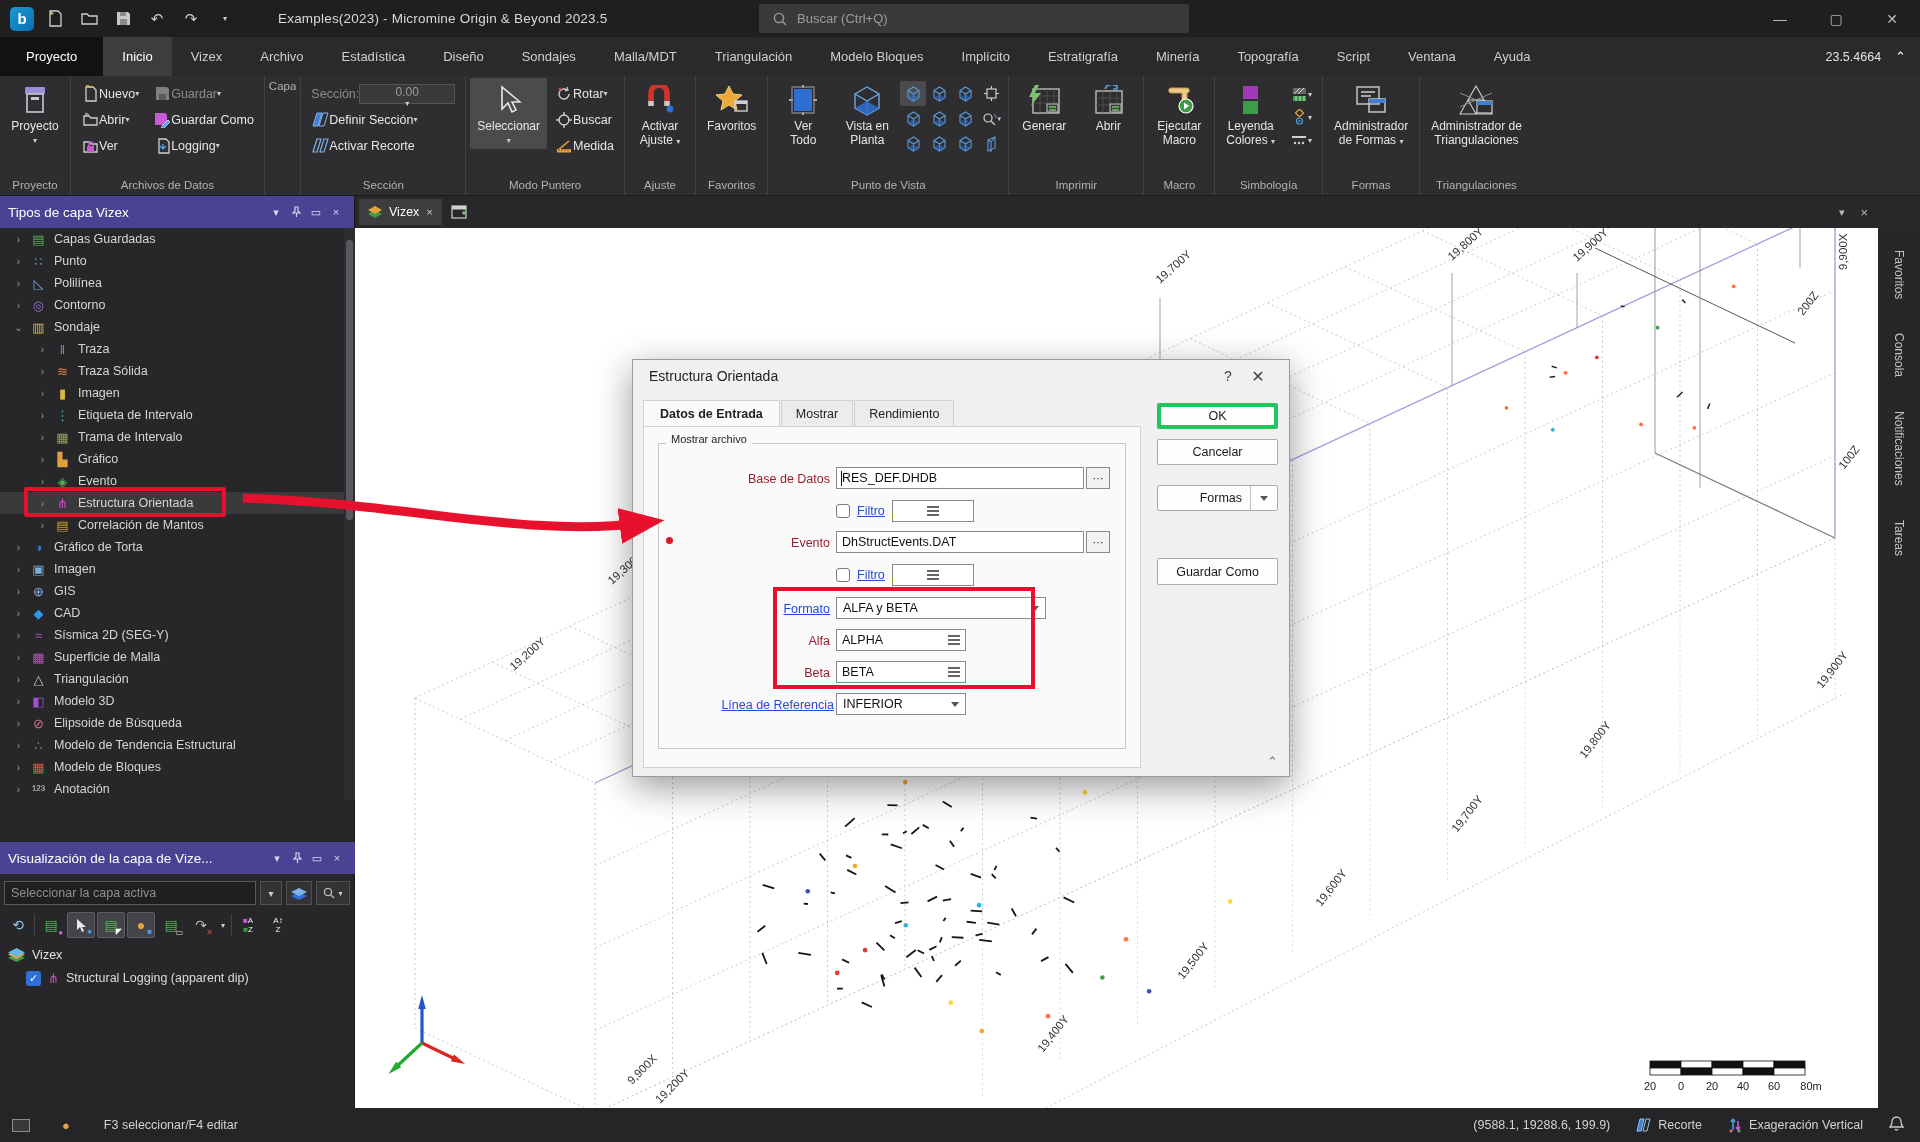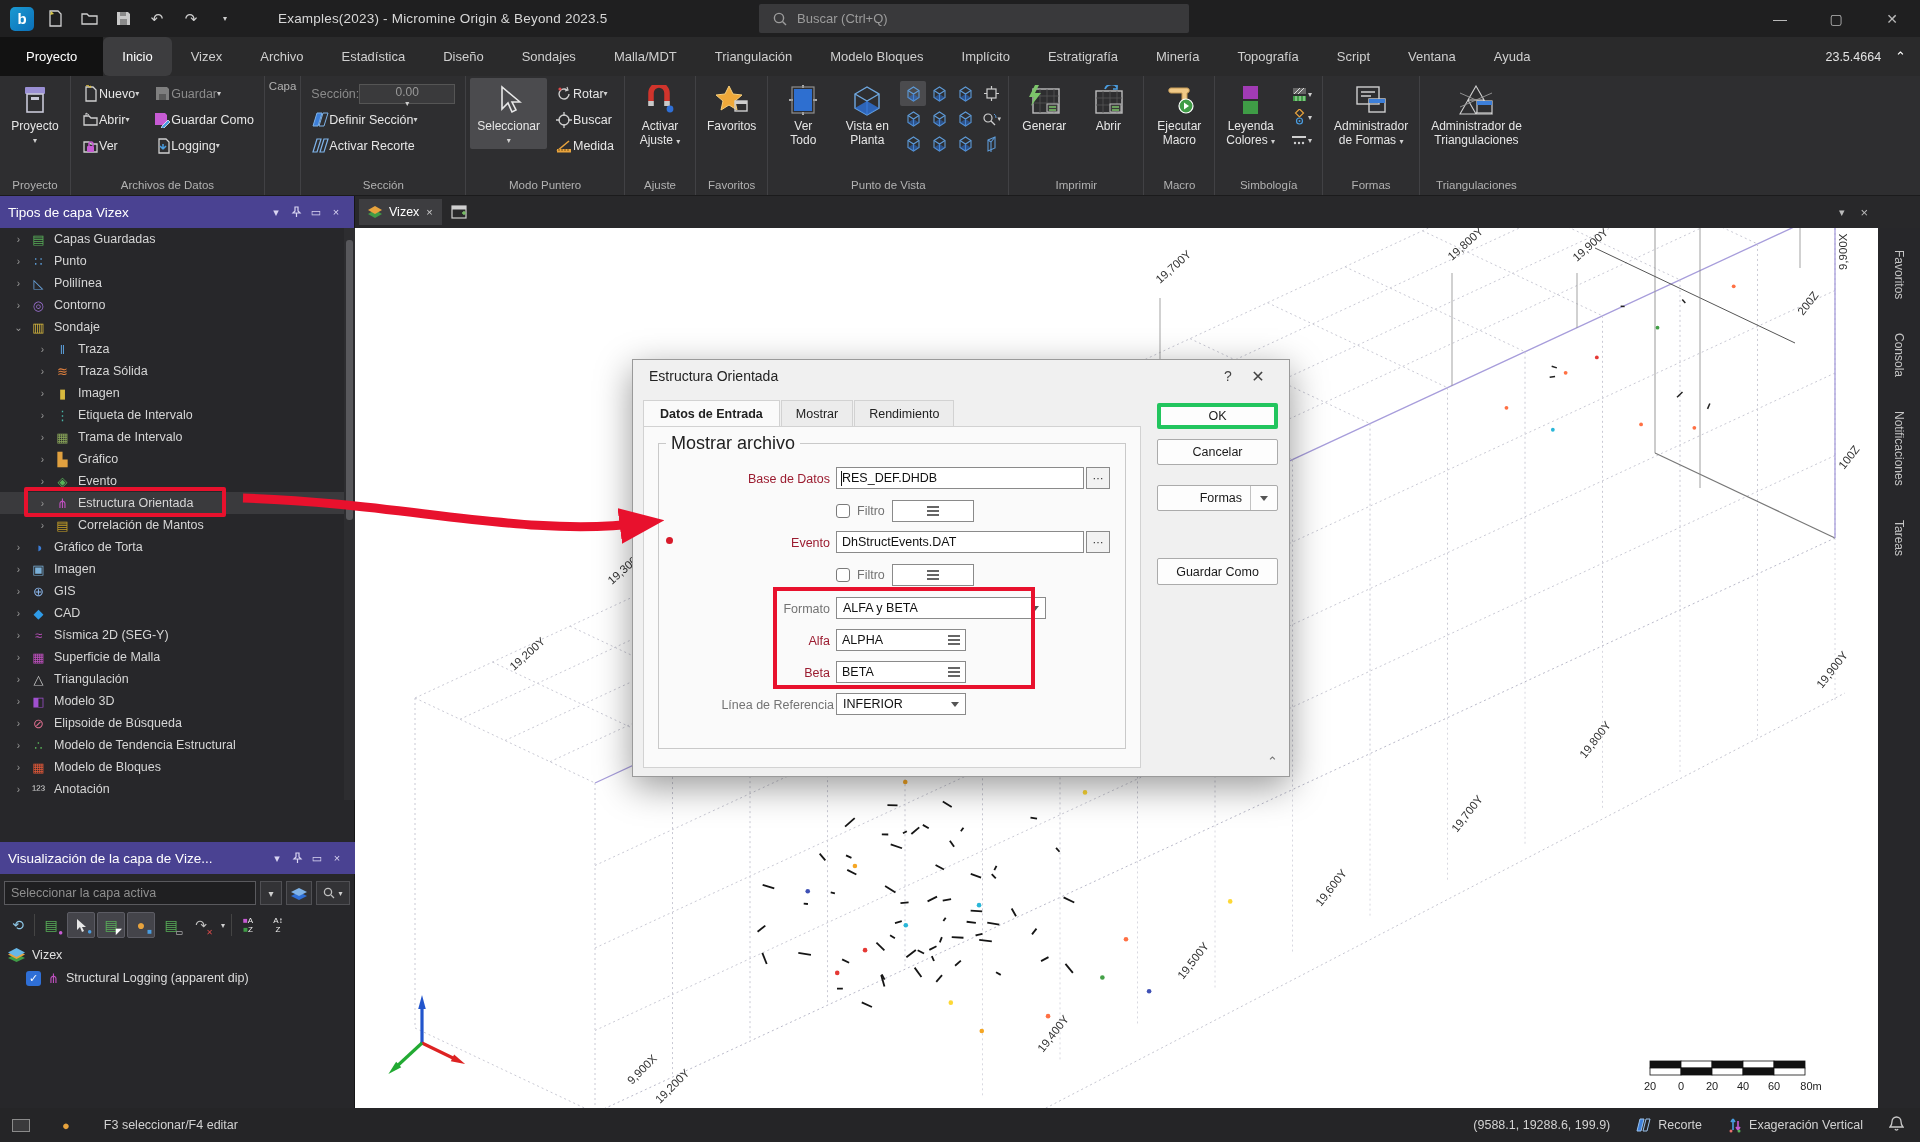--- a/index.html
+++ b/index.html
@@ -12,21 +12,21 @@
   #app-logo{width:24px;height:24px;border-radius:5px;background:linear-gradient(135deg,#1b9ad2,#0b6fb8);display:flex;align-items:center;justify-content:center;color:#fff;font-weight:bold;font-size:15px;margin-left:10px;}
   #tb-title{color:#d8d8d8;font-size:13.5px;margin-left:40px;letter-spacing:.2px;}
   #searchbox{position:absolute;left:759px;top:4px;width:430px;height:29px;background:#39393b;border-radius:2px;display:flex;align-items:center;color:#9c9c9c;font-size:13px;}
   #searchbox svg{margin:0 10px 0 14px;}
   .win-btns{position:absolute;right:0;top:0;height:37px;display:flex;}
   .win-btn{width:56px;height:37px;display:flex;align-items:center;justify-content:center;color:#b9b9b9;font-size:14px;}
   
   #menubar{left:0;top:37px;width:1920px;height:39px;background:#2a2a2b;display:flex;align-items:stretch;font-size:13px;}
   .menu-tab{padding:0 19px;display:flex;align-items:center;color:#cfcfcf;cursor:default;}
   .menu-tab.backstage{background:#121212;color:#fff;padding:0 26px;}
-  .menu-tab.active{background:#3d3d3f;color:#fff;border-radius:6px;}
+  .menu-tab.active{background:#3d3d3f;color:#fff;}
   #menu-right{margin-left:auto;display:flex;align-items:center;color:#e2e2e2;padding-right:14px;gap:14px;}
   
   #ribbon{left:0;top:76px;width:1920px;height:120px;background:#2e2e30;border-bottom:1px solid #1b1b1c;display:flex;}
   .rgroup{display:flex;flex-direction:column;border-right:1px solid #414144;padding:2px 4px 0 4px;}
   .rgroup-body{flex:1;display:flex;align-items:flex-start;gap:2px;}
   .rgroup-label{height:18px;text-align:center;font-size:11.5px;color:#b2b2b2;line-height:16px;white-space:nowrap;}
   .bigbtn{display:flex;flex-direction:column;align-items:center;justify-content:flex-start;padding:5px 7px 2px 7px;min-width:62px;color:#e6e6e6;font-size:12px;line-height:13.5px;text-align:center;border-radius:2px;}
   .bigbtn.pressed{background:#4b4b4e;}
   .bigbtn .bic{height:34px;display:flex;align-items:center;justify-content:center;margin-bottom:3px;}
   .smallcol{display:flex;flex-direction:column;justify-content:flex-start;gap:1px;padding-top:3px;}
@@ -80,25 +80,25 @@
   
   #dialog{left:632px;top:359px;width:658px;height:418px;background:#f0f0f0;border:1px solid #9a9a9a;box-shadow:0 10px 34px rgba(0,0,0,.4);color:#111;z-index:50;}
   #dlg-title{height:32px;display:flex;align-items:center;padding:0 16px;font-size:14px;color:#222;}
   #dlg-title .sp{flex:1;}
   .dlg-tbtn{width:30px;text-align:center;color:#444;font-size:14px;}
   #dlg-tabs{position:absolute;left:10px;top:40px;display:flex;font-size:12.5px;}
   .dtab{padding:6px 14px;background:#ececec;border:1px solid #d2d2d2;border-bottom:none;color:#222;margin-right:1px;}
   .dtab.active{background:#fafafa;font-weight:bold;padding:6px 16px;}
   #dlg-panel{position:absolute;left:10px;top:66px;width:498px;height:342px;background:#fafafa;border:1px solid #d2d2d2;}
   #dlg-group{position:absolute;left:14px;top:16px;width:468px;height:306px;border:1px solid #c9c9c9;}
-  #dlg-group-label{position:absolute;left:22px;top:6px;background:#fafafa;padding:0 5px;font-size:18px;color:#222;}
+  #dlg-group-label{position:absolute;left:22px;top:6px;background:#fafafa;padding:0 5px;font-size:11px;color:#222;}
   .frow{position:absolute;display:flex;align-items:center;font-size:12.5px;}
   .flabel{position:absolute;text-align:right;font-size:12.5px;}
   .req{color:#9b1c30;}
-  .opt{color:#737373;}
+  .opt{color:#1d4ed8;text-decoration:underline;}
   .dinput{background:#fff;border:1px solid #8a8a8a;height:22px;display:flex;align-items:center;padding:0 5px;font-size:12.5px;color:#111;position:relative;}
   .browse{width:24px;height:22px;border:1px solid #8a8a8a;background:#f2f2f2;display:flex;align-items:center;justify-content:center;font-size:11px;color:#333;margin-left:2px;}
   .dchk{width:14px;height:14px;border:1px solid #7a7a7a;border-radius:3px;background:#fff;}
   .dsel{background:#fff;border:1px solid #8a8a8a;height:22px;display:flex;align-items:center;justify-content:space-between;padding:0 6px;font-size:12.5px;color:#111;}
   .sel-caret{width:0;height:0;border-left:4px solid transparent;border-right:4px solid transparent;border-top:5px solid #555;}
   .hlines{display:inline-block;width:12px;}
   .hlines i{display:block;height:2px;background:#666;margin:2px 0;}
   .dbtn{position:absolute;left:524px;width:121px;height:26px;background:#fdfdfd;border:1px solid #ababab;border-radius:2px;display:flex;align-items:center;justify-content:center;font-size:12.5px;color:#1a1a1a;}
   .dbtn.primary{border:4px solid #22c55e;}
   #btn-formas{display:flex;padding:0;}

